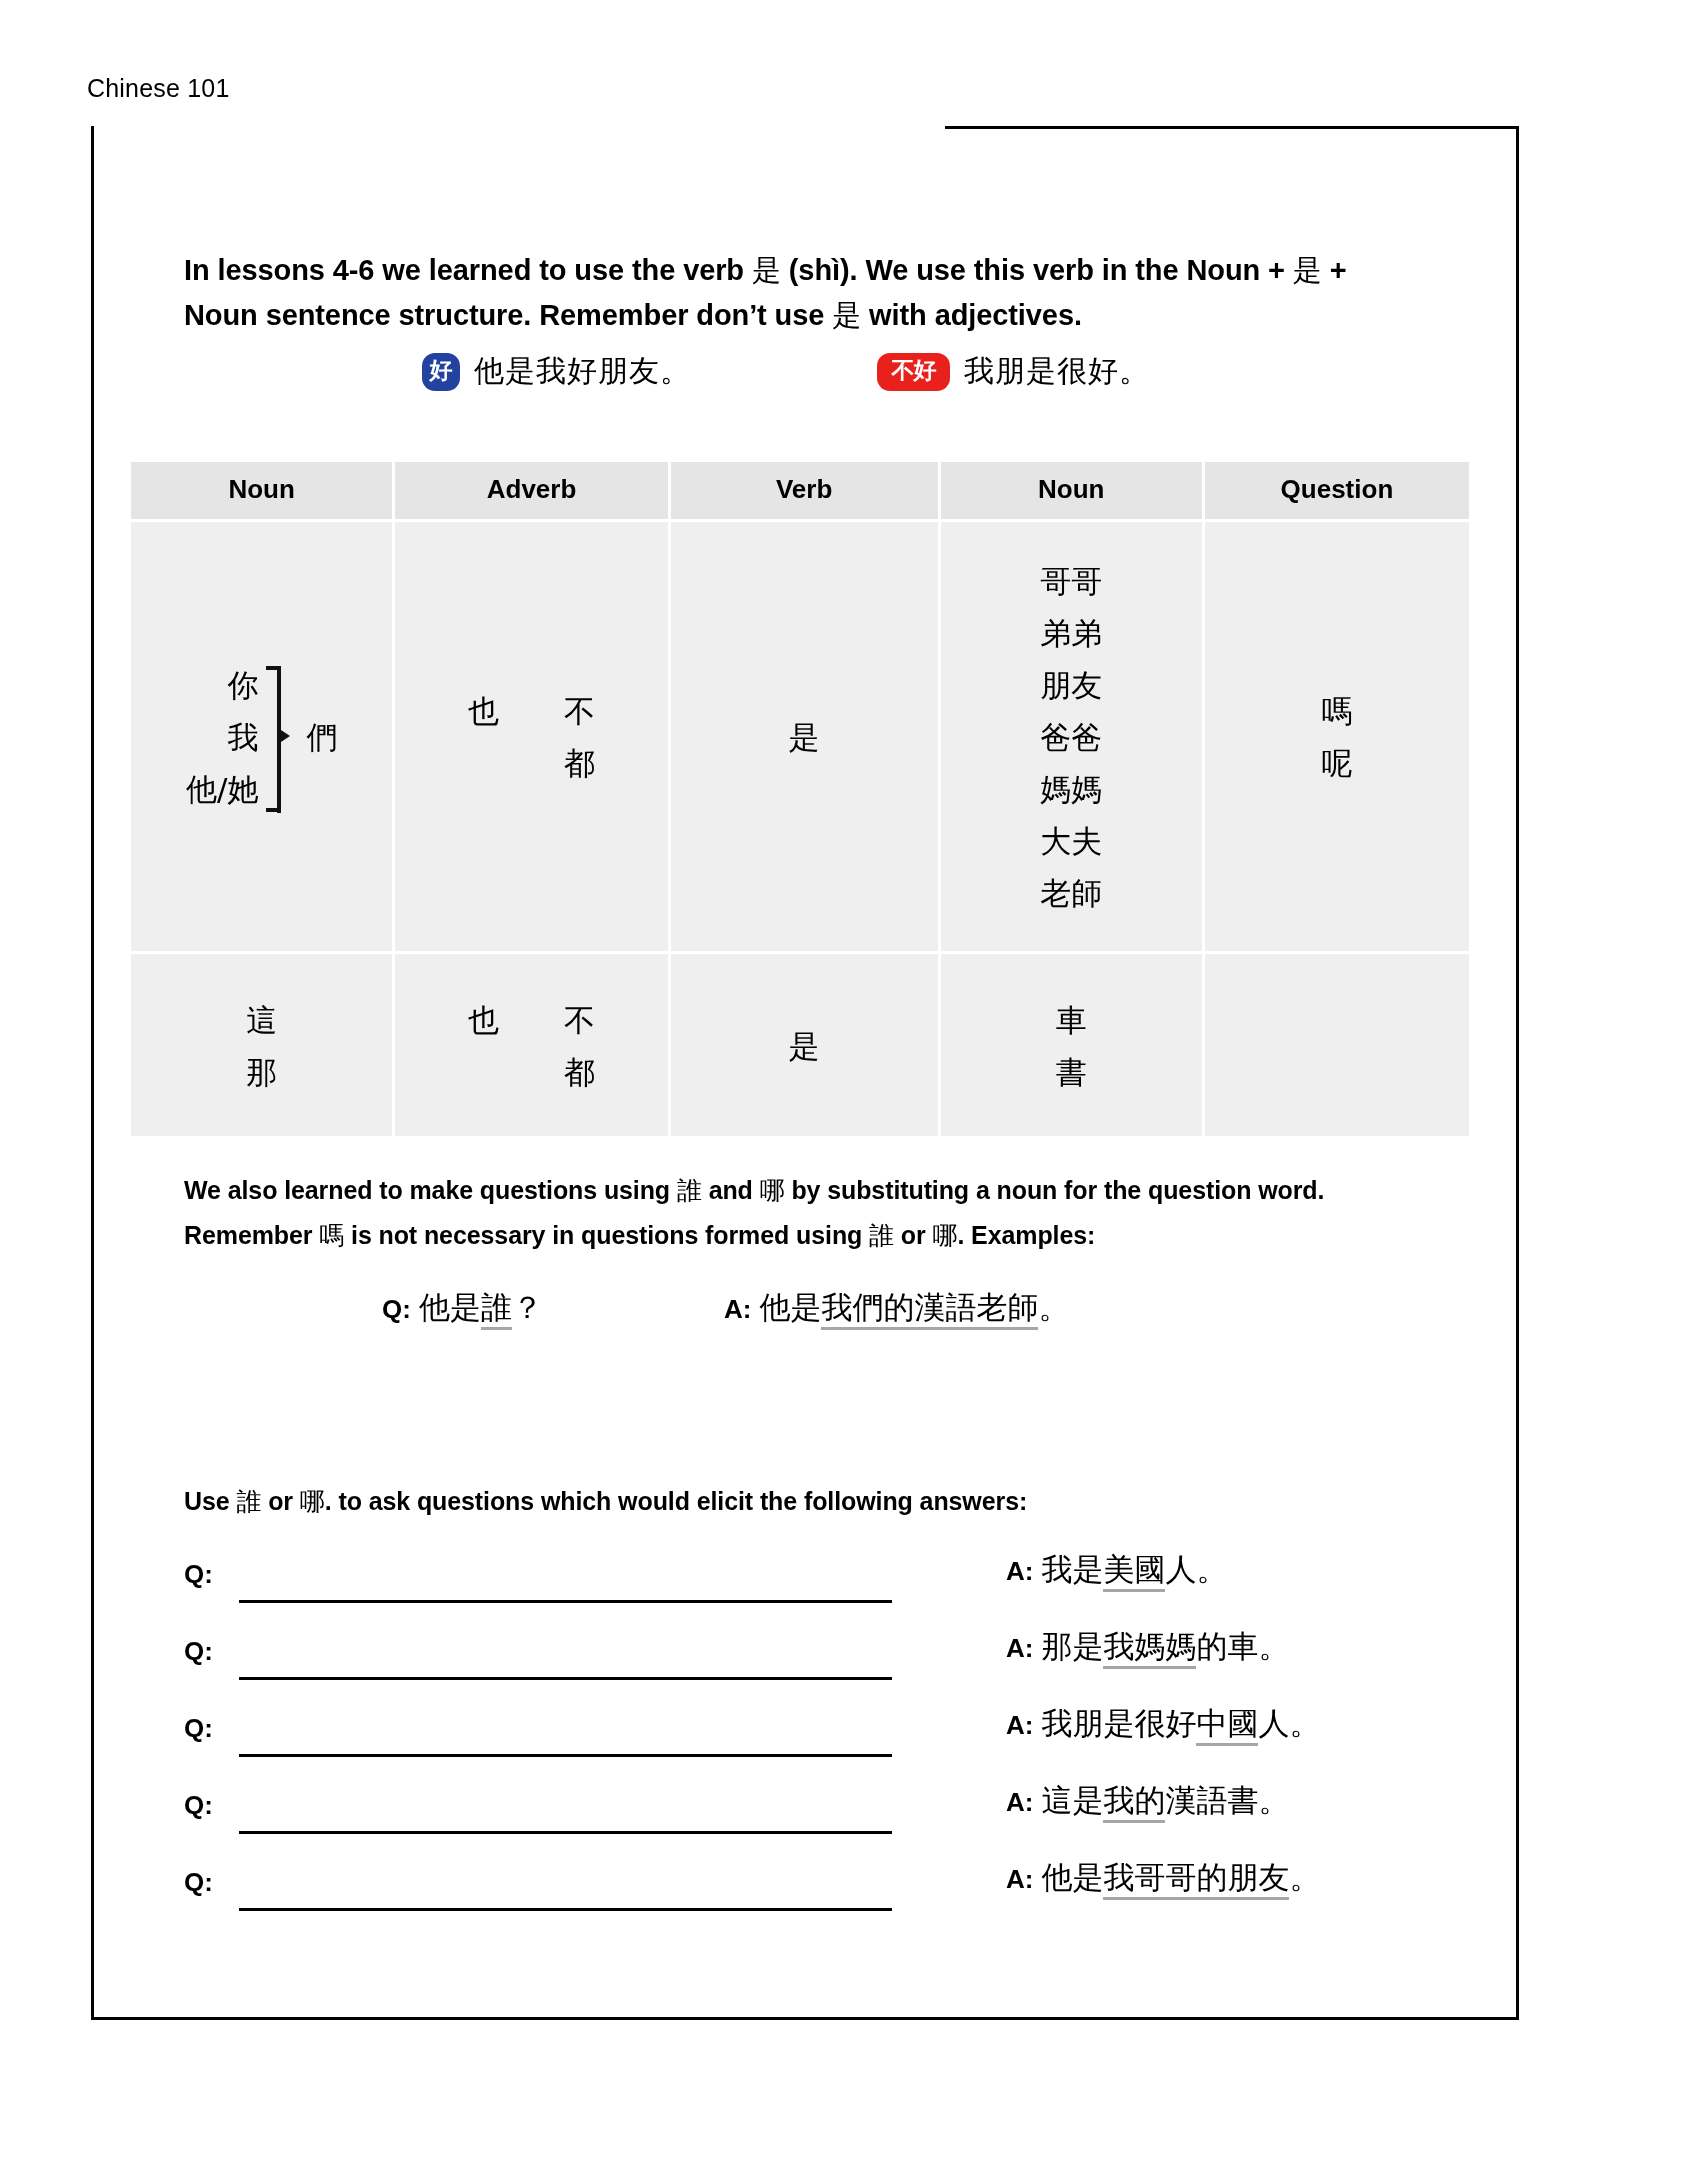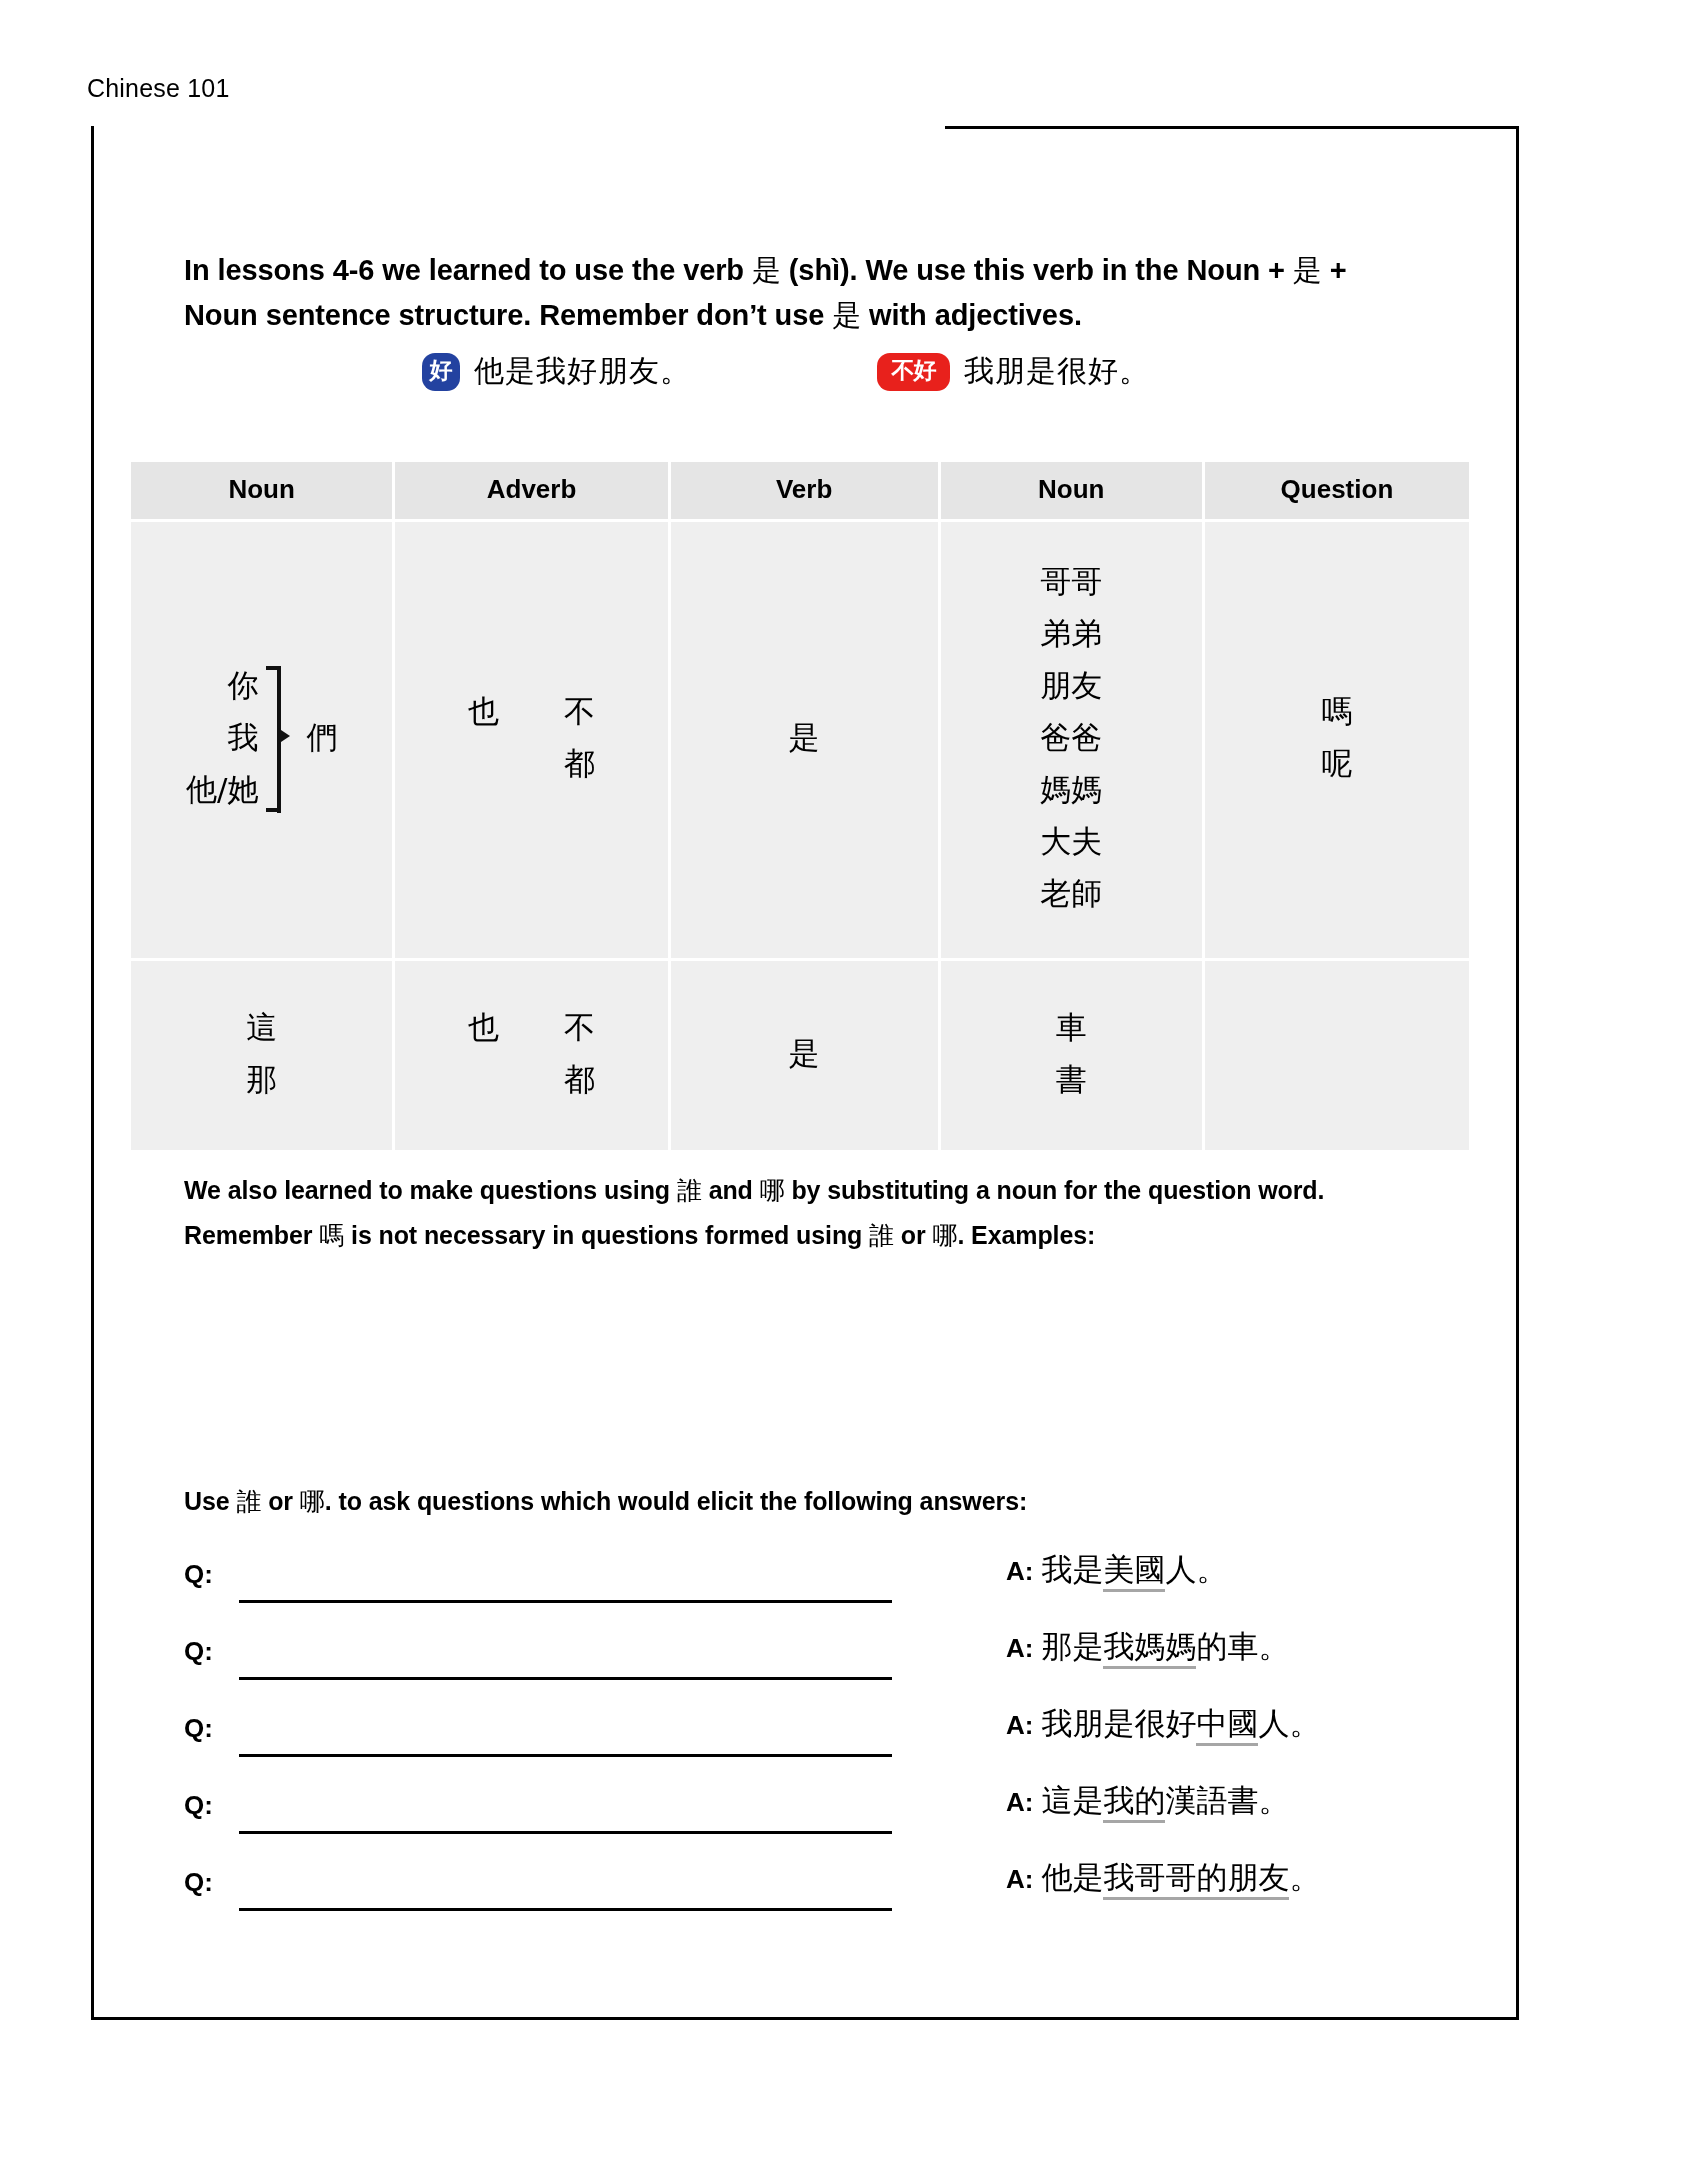--- a/index.html
+++ b/index.html
@@ -150,21 +150,21 @@
     padding: 12px 0 14px 0;
     text-align: center;
   }
   table.grammar td {
     background: #efefef;
     vertical-align: middle;
     text-align: center;
     font-family: "DejaVu Sans", sans-serif;
     font-size: 31px;
     line-height: 52px;
-    padding: 18px 0 24px 0;
+    padding: 18px 0 17px 0;
   }
   .row1 td { height: 394px; }
   .row2 td { height: 147px; }
 
   
   .pronoun-cell {
     display: flex;
     align-items: center;
     justify-content: center;
   }
@@ -413,20 +413,28 @@
         </tr>
       </tbody>
     </table>
   </div>
 
   <div class="para2">
     <span>We also learned to make questions using </span><span class="cjk">誰</span><span> and </span><span class="cjk">哪</span><span> by substituting a noun for the question word. Remember </span><span class="cjk">嗎</span><span> is not necessary in questions formed using </span><span class="cjk">誰</span><span> or </span><span class="cjk">哪</span><span>. Examples:</span>
   </div>
 
   <div class="qa-examples">
+    <div class="qa-line">
+      <div class="qa-q">
+        <span class="lbl">Q:</span><span>他是</span><span class="u">誰</span><span>？</span>
+      </div>
+      <div class="qa-a">
+        <span class="lbl">A:</span><span>他是</span><span class="u">我們的漢語老師</span><span>。</span>
+      </div>
+    </div>
   </div>
 
   <div class="exercise-prompt">
     <span>Use </span><span class="cjk">誰</span><span> or </span><span class="cjk">哪</span><span>. to ask questions which would elicit the following answers:</span>
   </div>
 
   <div class="exercises">
 
     <div class="ex-row">
       <span class="ex-q">Q:</span>

